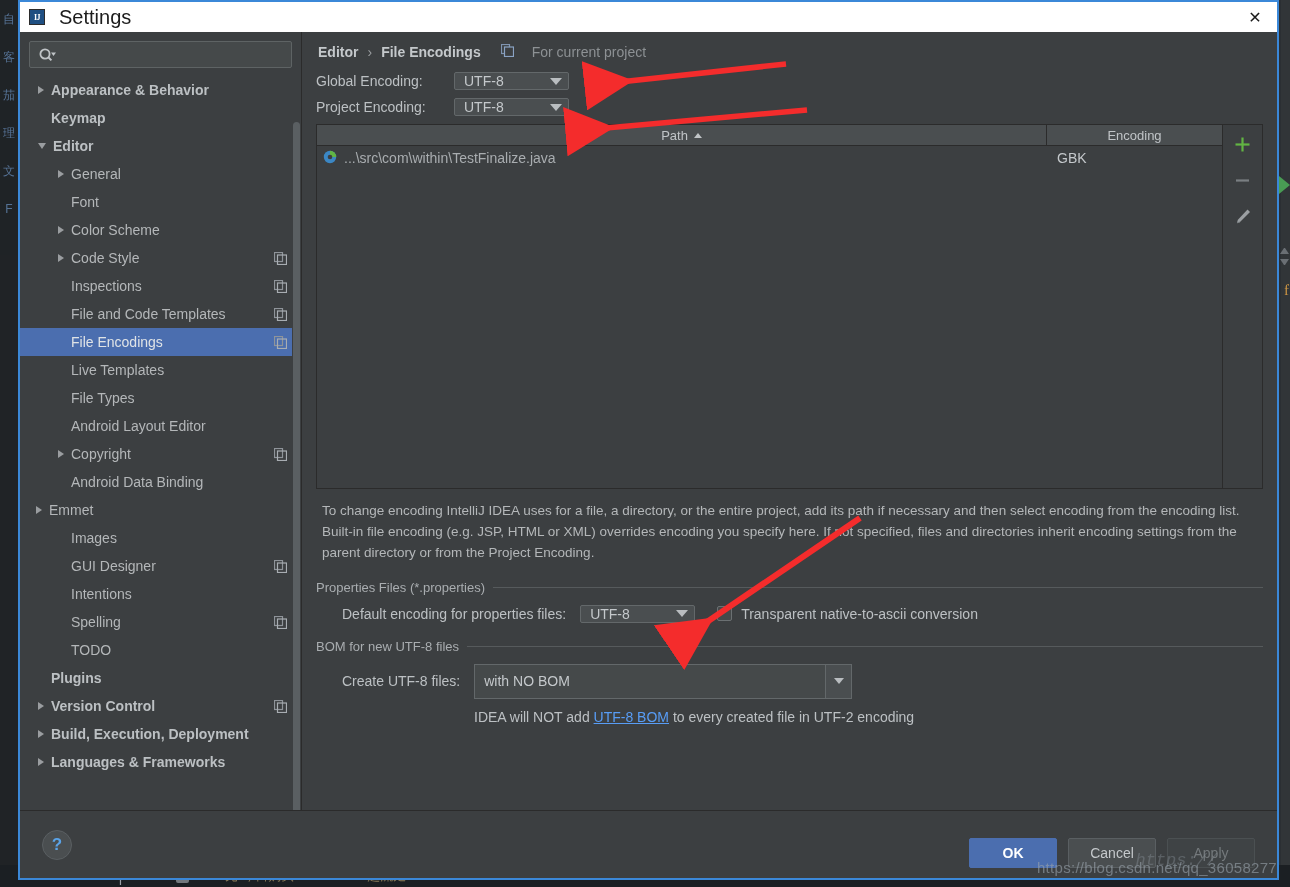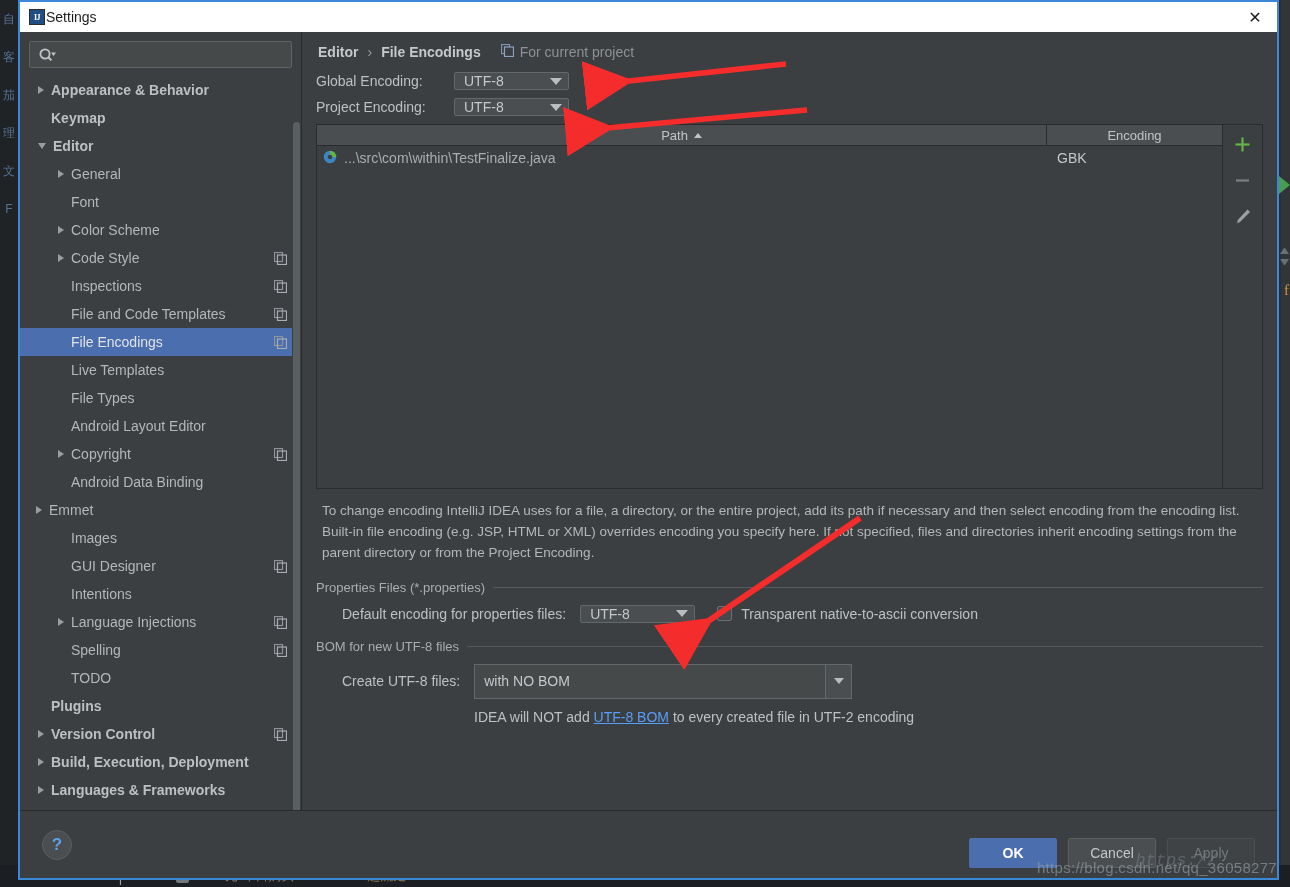--- a/index.html
+++ b/index.html
@@ -78,21 +78,21 @@
   .title-app-icon {
     width: 16px; height: 16px; margin-left: 9px;
     background: #1f4f82;
     border: 1px solid #2b2b2b;
     color: #ffffff; font-size: 8px; font-weight: bold;
     display: flex; align-items: center; justify-content: center;
     letter-spacing: -0.5px;
     font-family: "Liberation Serif", serif;
   }
   .title-text {
-    margin-left: 1px; font-size: 14px; color: #1c1c1c;
+    margin-left: 14px; font-size: 20px; color: #1c1c1c;
   }
   .title-close {
     position: absolute; right: 0; top: 0;
     width: 44px; height: 30px;
     display: flex; align-items: center; justify-content: center;
     color: #1c1c1c; font-size: 16px; cursor: pointer;
   }
 
   .dialog-body {
     flex: 1; display: flex; background: #3c3f41;
@@ -170,21 +170,21 @@
   }
   .breadcrumb {
     display: flex; align-items: center;
     height: 40px; padding-left: 2px;
     font-size: 14px; color: #bcc0c3;
   }
   .crumb { font-weight: bold; color: #c4c8cb; }
   .crumb-sep { margin: 0 9px; color: #9a9da0; }
   .crumb-scope {
     margin-left: 20px; color: #8d9194; font-weight: normal;
-    display: flex; align-items: center; gap: 6px;
+    display: flex; align-items: center; gap: 18px;
   }
   .row {
     display: flex; align-items: center;
     margin-bottom: 8px;
   }
   .row-label {
     font-size: 14px; color: #bcc0c3;
     width: 138px; flex: 0 0 138px;
   }
   .combo {
@@ -480,28 +480,20 @@
             <span class="copy-badge"><svg width="13" height="13" viewBox="0 0 13 13">
                 <rect x="0.5" y="0.5" width="8" height="9" fill="none" stroke="#8f949a" stroke-width="1.2"></rect>
                 <rect x="3.5" y="3" width="9" height="9.5" fill="none" stroke="#a8adb2" stroke-width="1.2"></rect>
               </svg></span>
           </div>
           <div class="tree-item" style="padding-left: 38px;">
             <i class="tree-arrow hidden"></i>
             <span>Intentions</span>
           </div>
           <div class="tree-item" style="padding-left: 38px;">
-            <i class="tree-arrow"></i>
-            <span>Language Injections</span>
-            <span class="copy-badge"><svg width="13" height="13" viewBox="0 0 13 13">
-                <rect x="0.5" y="0.5" width="8" height="9" fill="none" stroke="#8f949a" stroke-width="1.2"></rect>
-                <rect x="3.5" y="3" width="9" height="9.5" fill="none" stroke="#a8adb2" stroke-width="1.2"></rect>
-              </svg></span>
-          </div>
-          <div class="tree-item" style="padding-left: 38px;">
             <i class="tree-arrow hidden"></i>
             <span>Spelling</span>
             <span class="copy-badge"><svg width="13" height="13" viewBox="0 0 13 13">
                 <rect x="0.5" y="0.5" width="8" height="9" fill="none" stroke="#8f949a" stroke-width="1.2"></rect>
                 <rect x="3.5" y="3" width="9" height="9.5" fill="none" stroke="#a8adb2" stroke-width="1.2"></rect>
               </svg></span>
           </div>
           <div class="tree-item" style="padding-left: 38px;">
             <i class="tree-arrow hidden"></i>
             <span>TODO</span>

